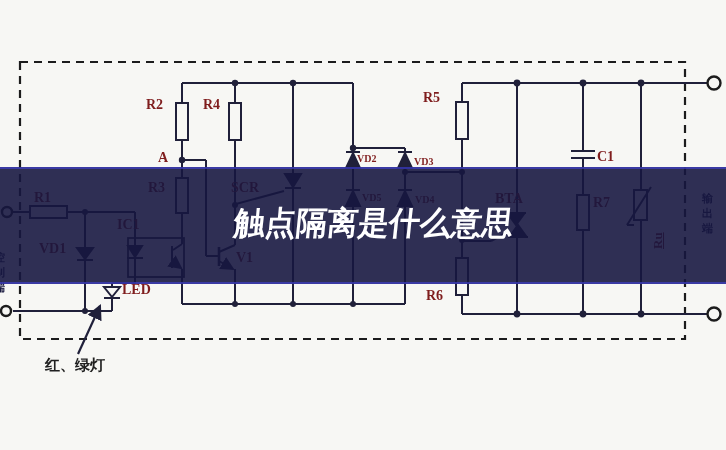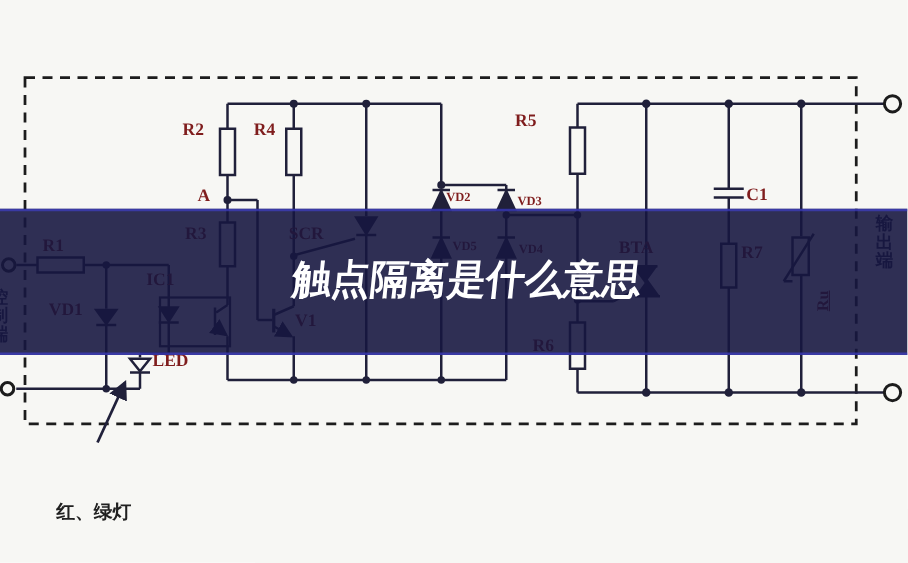--- a/index.html
+++ b/index.html
@@ -14,23 +14,24 @@
     font-family:"Liberation Serif", serif;
     font-size:14px; font-weight:bold; color:#7f1d1d; white-space:nowrap;text-align:center;
   }
   .lbl.small{font-size:10px;}
   .lbl.ru{
     transform:rotate(-90deg); transform-origin:left top;
     text-decoration:underline; font-size:13px;
   }
   .vtext{
     position:absolute; z-index:2; width:17px; line-height:15px;
-    font-size:14px; font-weight:bold; color:#1b1b40;
+    font-size:11px; font-weight:bold; color:#1b1b40;
     text-align:center; word-break:break-all;
     font-family:"Liberation Sans", sans-serif;
+    margin-top:20px;
   }
   .band{
     position:absolute; left:0; top:167px; width:726px; height:117px; z-index:5;
     background:rgba(23,23,64,0.89);
     border-top:2px solid rgba(64,64,208,0.65);
     border-bottom:2px solid rgba(64,64,208,0.65);
     box-sizing:border-box;
   }
   .watermark{
     position:absolute; left:234px; top:203px; z-index:10;
@@ -40,21 +41,21 @@
     font-family:"Liberation Sans", sans-serif;
   }
   .caption{
     position:absolute; left:320px; top:389px; z-index:2;
     font-size:21px; font-weight:bold; color:#141414;
     letter-spacing:2px; white-space:nowrap;
     font-family:"Liberation Sans", sans-serif;
   }
   .note{
     position:absolute; left:45px; top:356px; z-index:2;
-    font-size:15px; font-weight:bold; color:#202020; white-space:nowrap;margin-top:44px;
+    font-size:15px; font-weight:bold; color:#202020; white-space:nowrap;
   }
 </style>
 </head>
 <body>
 
 <div class="stage">
 
   <svg class="wiring" width="726" height="450" viewBox="0 0 726 450">
     <defs>
       <marker id="arr" markerWidth="9" markerHeight="9" refX="6" refY="3.5" orient="auto">
@@ -192,22 +193,22 @@
   <span class="lbl" style="left:148px;top:180px">R3</span>
   <span class="lbl" style="left:231px;top:180px">SCR</span>
   <span class="lbl" style="left:117px;top:217px">IC1</span>
   <span class="lbl" style="left:39px;top:241px">VD1</span>
   <span class="lbl" style="left:236px;top:250px">V1</span>
   <span class="lbl" style="left:122px;top:282px">LED</span>
   <span class="lbl small" style="left:357px;top:153px">VD2</span>
   <span class="lbl small" style="left:414px;top:156px">VD3</span>
   <span class="lbl small" style="left:362px;top:192px">VD5</span>
   <span class="lbl small" style="left:415px;top:194px">VD4</span>
-  <span class="lbl" style="left:412px;top:90px">R5</span>
-  <span class="lbl" style="left:426px;top:270px">R6</span>
+  <span class="lbl" style="left:423px;top:90px">R5</span>
+  <span class="lbl" style="left:426px;top:288px">R6</span>
   <span class="lbl" style="left:495px;top:191px">BTA</span>
   <span class="lbl" style="left:597px;top:149px">C1</span>
   <span class="lbl" style="left:593px;top:195px">R7</span>
   <span class="lbl ru" style="left:650px;top:249px">Ru</span>
 
   <div class="vtext" style="left:-9px;top:230px">控制端</div>
   <div class="vtext" style="left:699px;top:171px">输出端</div>
 
   <div class="note">红、绿灯</div>
 

